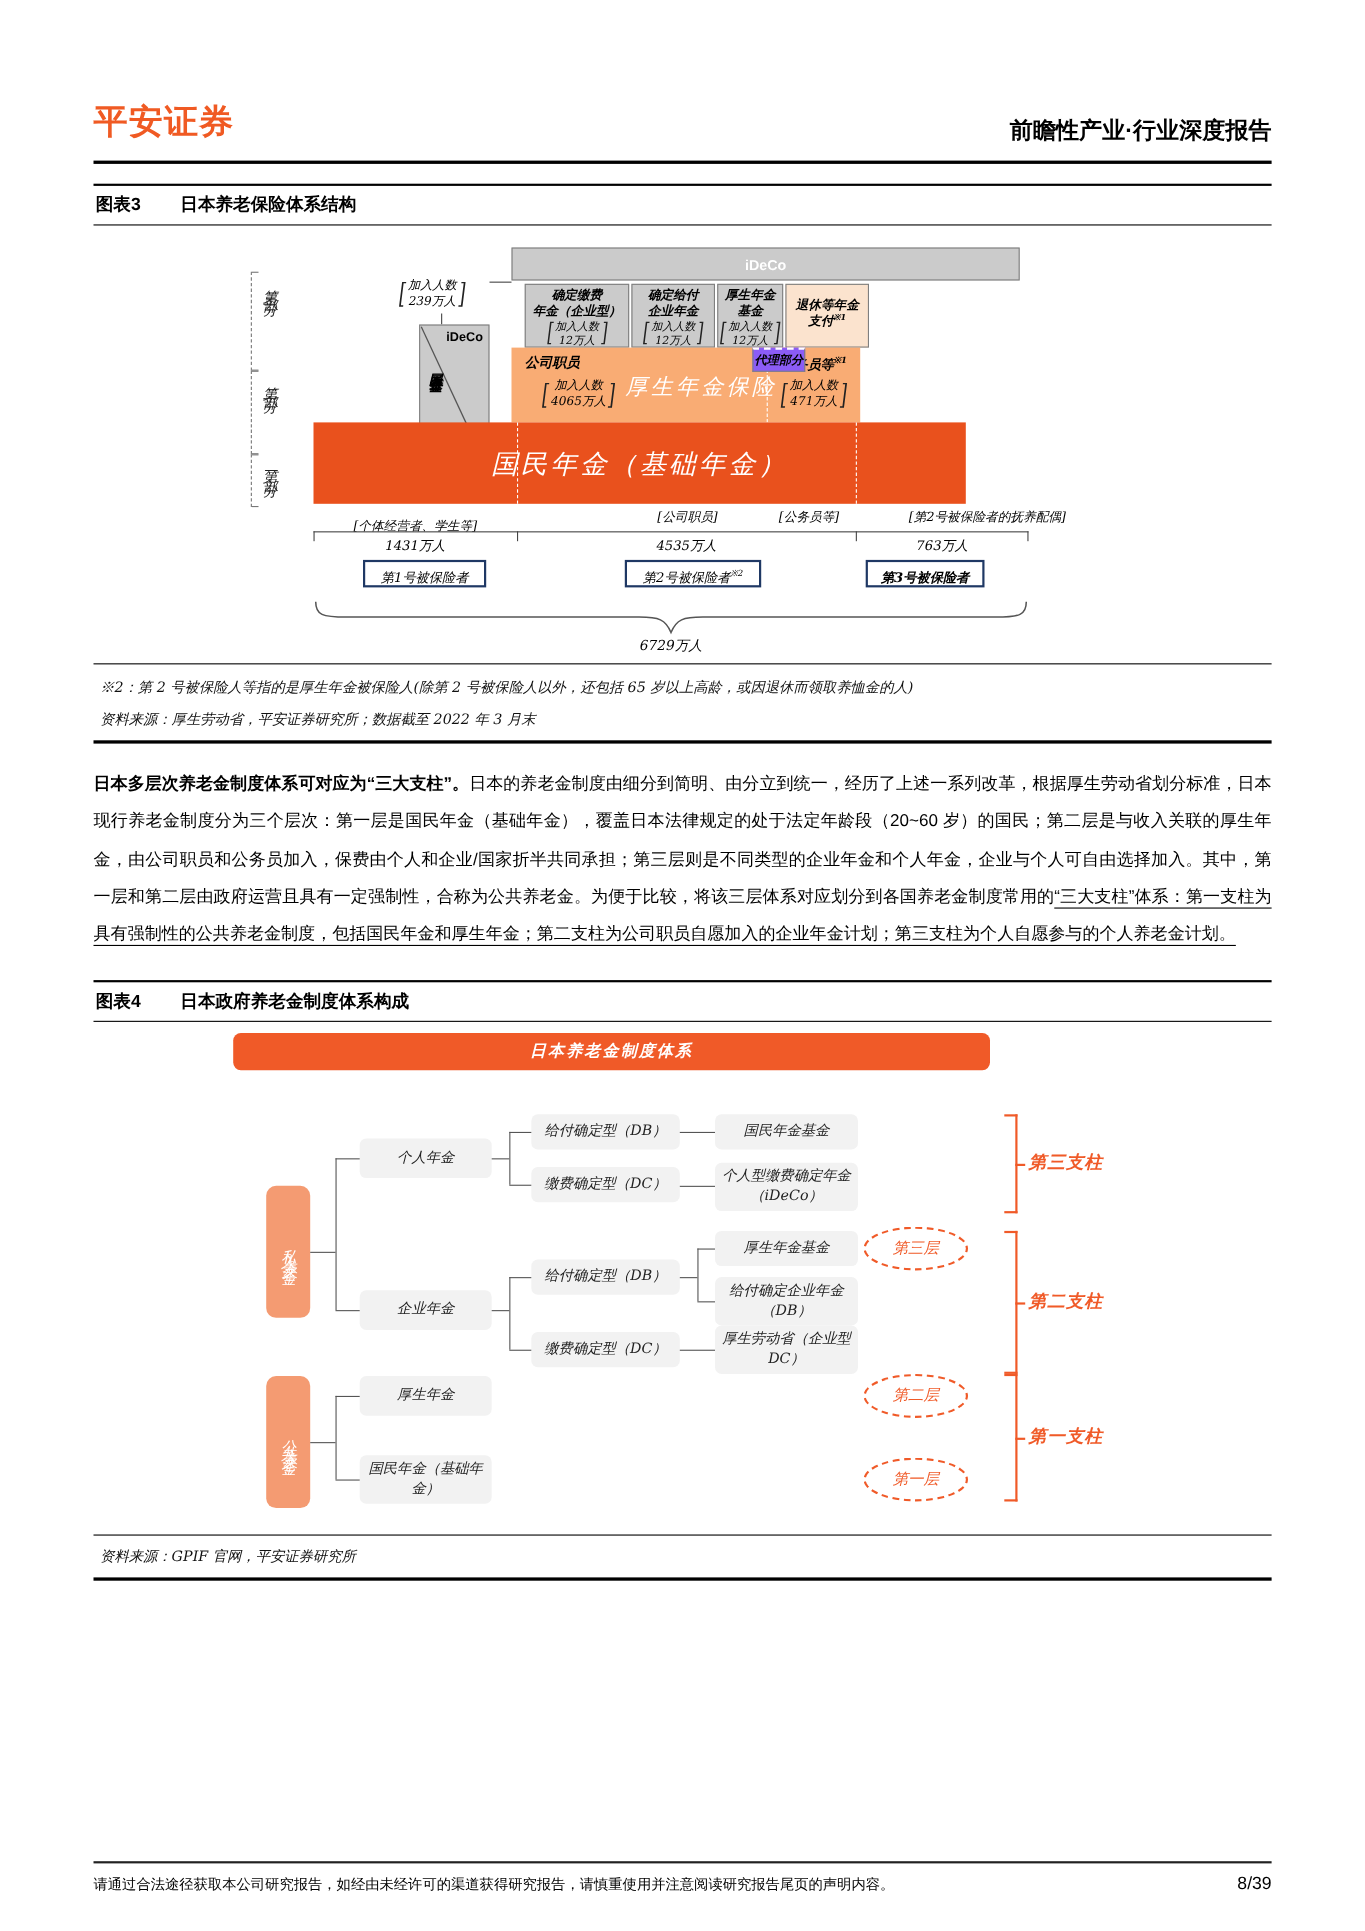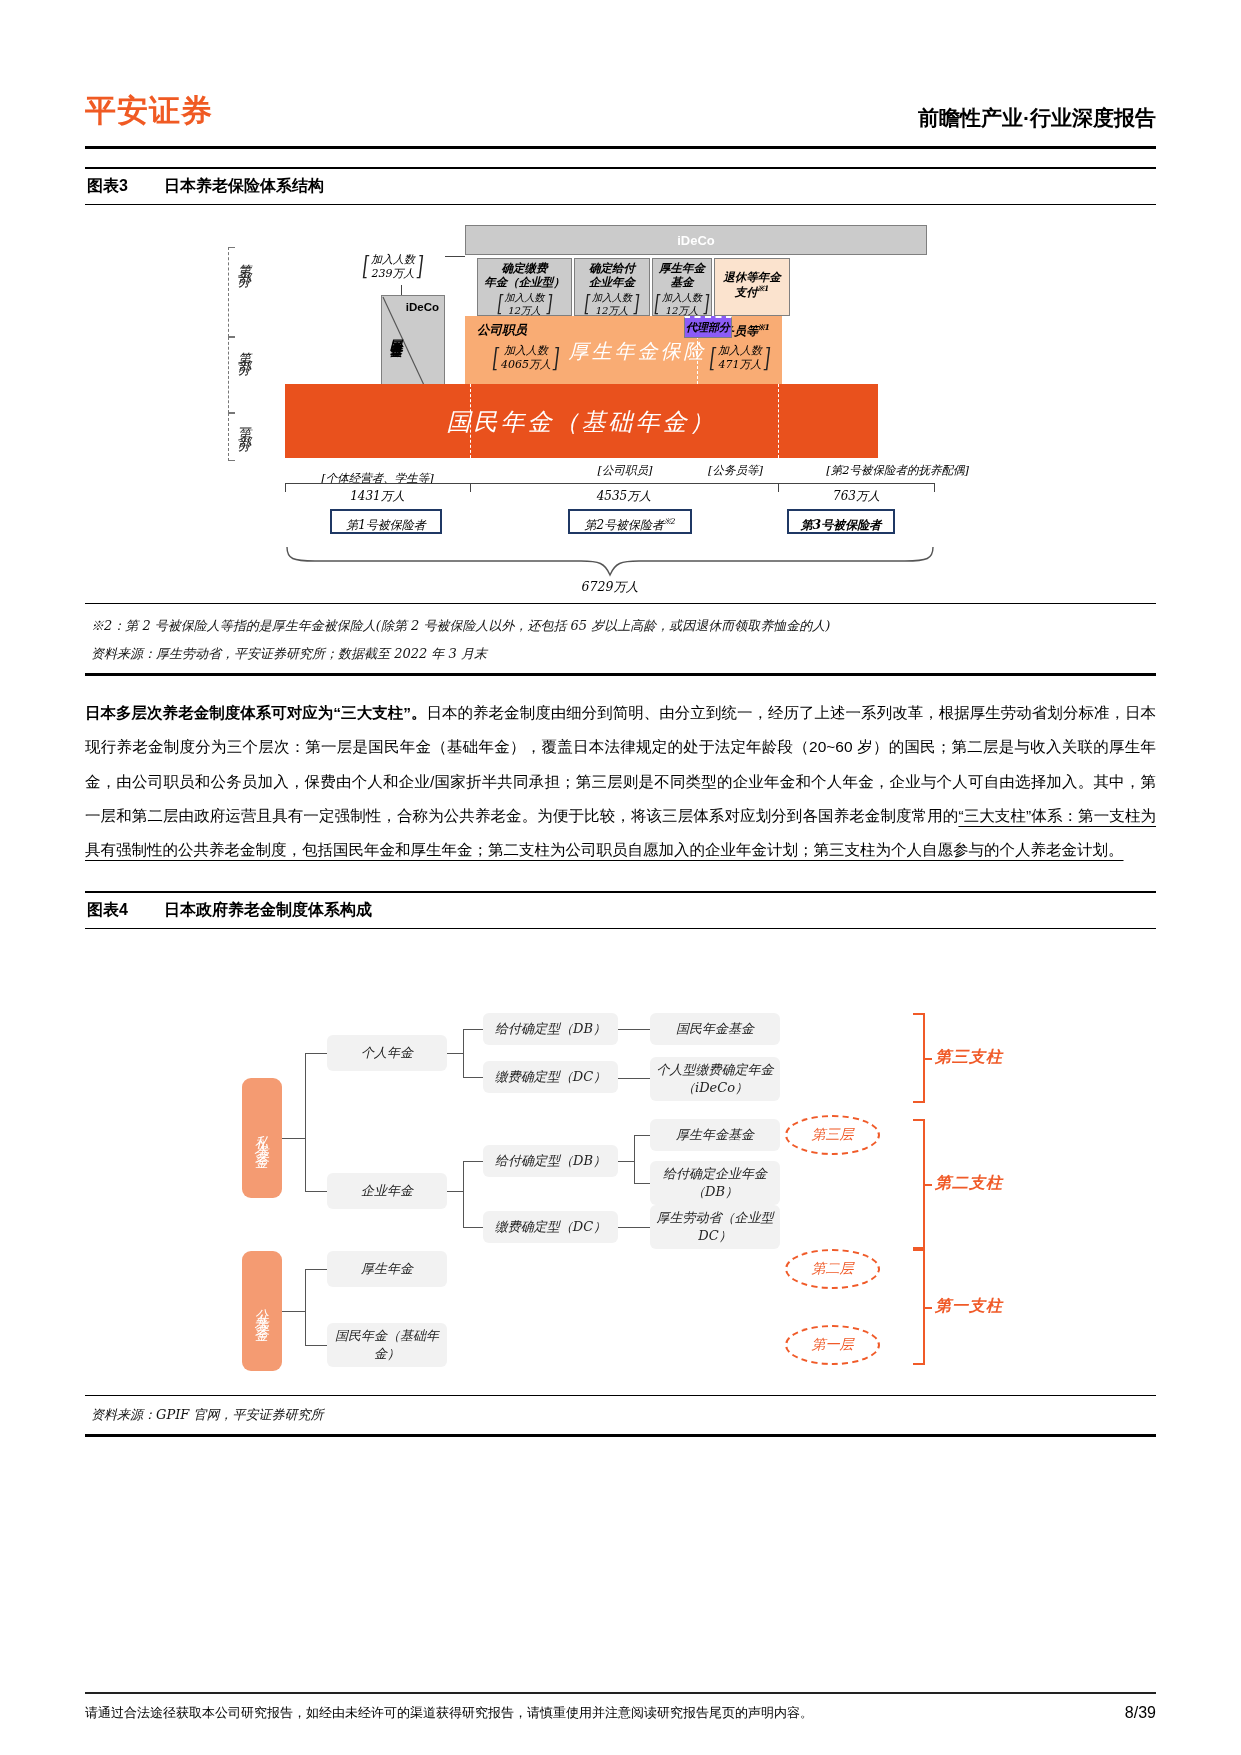--- a/index.html
+++ b/index.html
@@ -204,20 +204,21 @@
   <p class="body-para">
     <span class="lead">日本多层次养老金制度体系可对应为“三大支柱”。</span><span>日本的养老金制度由细分到简明、由分立到统一，经历了上述一系列改革，根据厚生劳动省划分标准，日本现行养老金制度分为三个层次：第一层是国民年金（基础年金），覆盖日本法律规定的处于法定年龄段（20~60 岁）的国民；第二层是与收入关联的厚生年金，由公司职员和公务员加入，保费由个人和企业/国家折半共同承担；第三层则是不同类型的企业年金和个人年金，企业与个人可自由选择加入。其中，第一层和第二层由政府运营且具有一定强制性，合称为公共养老金。为便于比较，将该三层体系对应划分到各国养老金制度常用的</span><span class="ul">“三大支柱”体系：第一支柱为具有强制性的公共养老金制度，包括国民年金和厚生年金；第二支柱为公司职员自愿加入的企业年金计划；第三支柱为个人自愿参与的个人养老金计划。</span>
   </p>
 
   <div class="fig-title-row" style="margin-top:24px;">
     <span>图表4</span>
     <span>日本政府养老金制度体系构成</span>
   </div>
 
   <div class="fig4">
+    <div class="abs rootbar kai" style="left:127px;top:6px;width:688px;height:34px;">日本养老金制度体系</div>
 
     <div class="abs l1box kai" style="left:157px;top:145px;width:40px;height:120px;">私人养老金</div>
     <div class="abs l1box kai" style="left:157px;top:318px;width:40px;height:120px;">公共养老金</div>
 
     <div class="abs gbox kai" style="left:242px;top:102px;width:120px;height:36px;">个人年金</div>
     <div class="abs gbox kai" style="left:242px;top:240px;width:120px;height:36px;">企业年金</div>
     <div class="abs gbox kai" style="left:242px;top:318px;width:120px;height:36px;">厚生年金</div>
     <div class="abs gbox kai" style="left:242px;top:390px;width:120px;height:44px;">国民年金（基础年金）</div>
 
     <div class="abs gbox kai" style="left:398px;top:80px;width:135px;height:32px;">给付确定型（DB）</div>

